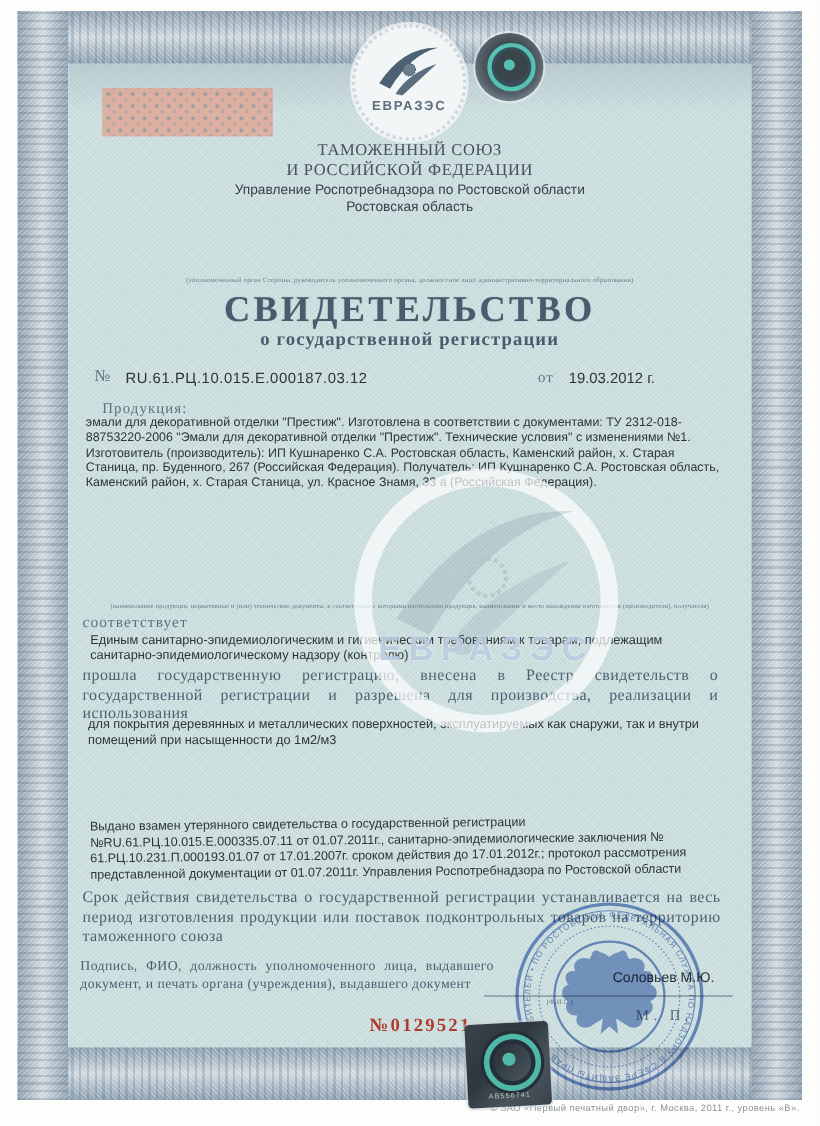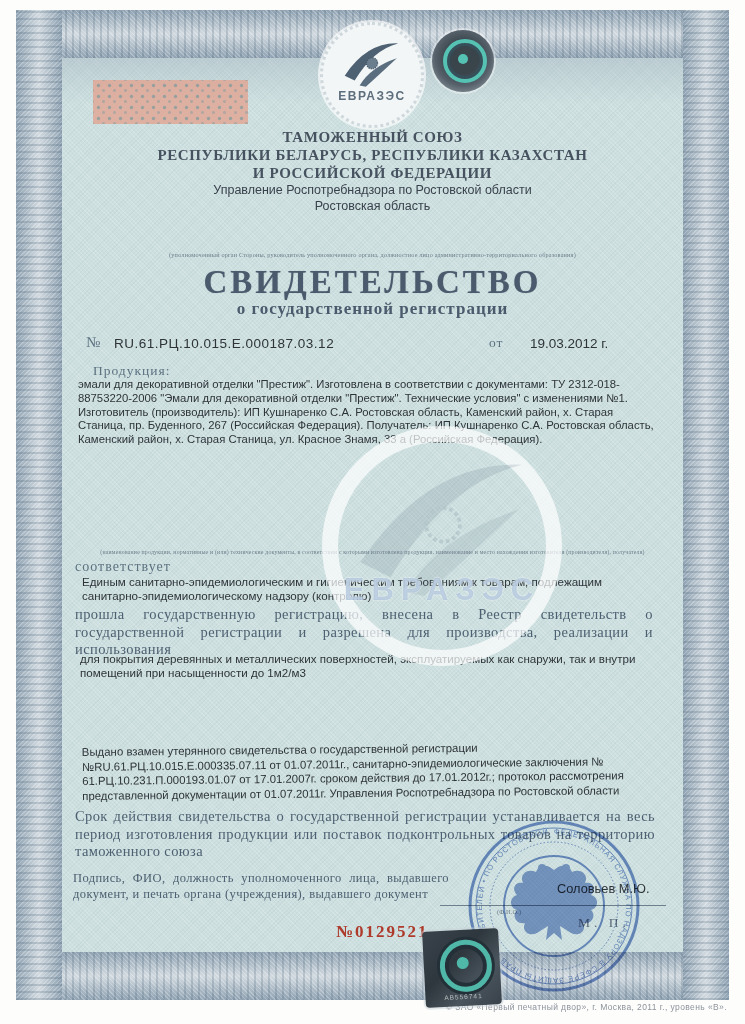--- a/index.html
+++ b/index.html
@@ -44,21 +44,21 @@
      letter-spacing:1.5px;color:#5d6e7d;margin-top:2px;}
   .holo-top{position:absolute;left:432px;top:30px;width:62px;height:62px;border-radius:50%;z-index:6;
      background:radial-gradient(circle at 50% 45%, #39444b 0 34%, #55606a 60%, #8a949b 85%, #aab3ba 100%);
      box-shadow:0 0 0 2px rgba(255,255,255,.4);}
   .holo-ring{position:absolute;left:11px;top:9px;width:36px;height:36px;border-radius:50%;
      border:4px solid #56c2b4;box-shadow:inset 0 0 0 3px #35505a;}
   .holo-ring::after{content:"";position:absolute;left:11px;top:11px;width:10px;height:10px;
      border-radius:50%;background:#56c2b4;}
   
   .abs{position:absolute;}
-  .h-serif{font-weight:bold;font-size:15px;line-height:18px;color:#46525f;letter-spacing:.6px;}
+  .h-serif{font-weight:normal;font-size:15px;line-height:18px;color:#46525f;letter-spacing:.6px;}
   .h-sans{font-family:"Liberation Sans",sans-serif;font-size:12.5px;line-height:16px;color:#39424c;}
   .tiny-note{font-size:6.2px;color:#6e7d8b;letter-spacing:.2px;}
   .doc-title{font-weight:bold;font-size:33px;letter-spacing:3px;color:#4b5b6d;text-shadow:0 0 1px rgba(75,91,109,.4);}
   .doc-subtitle{font-weight:bold;font-size:17px;letter-spacing:1px;color:#4b5b6d;}
   .form-label{font-size:13.5px;color:#5c7280;letter-spacing:1px;}
   .form-par{font-size:14.5px;line-height:17.5px;color:#4d6071;text-align:justify;letter-spacing:.4px;}
   .typed{font-family:"Liberation Sans",sans-serif;font-size:11.3px;line-height:13.8px;color:#2e343a;}
   .center{text-align:center;left:70px;right:70px;}
   
   .watermark{position:absolute;left:246px;top:428px;width:268px;height:124px;z-index:1;}
@@ -105,35 +105,34 @@
       <svg class="wm-bird" viewBox="0 0 100 80">
         <path d="M6 62 Q 42 8 92 10 Q 52 20 22 70 Z" fill="rgba(90,110,128,.8)"></path>
         <path d="M30 78 Q 48 48 90 34 Q 60 62 40 80 Z" fill="rgba(90,110,128,.6)"></path>
         <circle cx="50" cy="42" r="9" fill="none" stroke="rgba(90,110,128,.8)" stroke-width="2" stroke-dasharray="2 1.5"></circle>
       </svg>
       <div class="wm-text">ЕВРАЗЭС</div>
     </div>
 
     <div class="abs center" style="top:70px;">
       <div class="h-serif">ТАМОЖЕННЫЙ СОЮЗ</div>
-      <div class="h-serif">РЕСПУБЛИКИ БЕЛАРУСЬ, РЕСПУБЛИКИ КАЗАХСТАН</div>
       <div class="h-serif">И РОССИЙСКОЙ ФЕДЕРАЦИИ</div>
       <div class="h-sans" style="margin-top:0;">Управление Роспотребнадзора по Ростовской области</div>
       <div class="h-sans">Ростовская область</div>
     </div>
 
     <div class="abs center tiny-note" style="top:193px;">(уполномоченный орган Стороны, руководитель уполномоченного органа, должностное лицо административно-территориального образования)</div>
 
     <div class="abs center doc-title" style="top:206px;">СВИДЕТЕЛЬСТВО</div>
     <div class="abs center doc-subtitle" style="top:241px;">о государственной регистрации</div>
 
     <div class="abs form-label" style="left:24px;top:276px;font-size:15px;">№</div>
     <div class="abs typed" style="left:52px;top:279px;font-size:13.5px;letter-spacing:.5px;">RU.61.РЦ.10.015.Е.000187.03.12</div>
     <div class="abs form-label" style="left:427px;top:277px;">от</div>
-    <div class="abs typed" style="left:468px;top:279px;font-size:13.5px;">19.03.2012 г.</div>
+    <div class="abs typed" style="left:455px;top:279px;font-size:13.5px;">19.03.2012 г.</div>
 
     <div class="abs form-label" style="left:13px;top:305px;margin-left:18px;">Продукция:</div>
     <div class="abs typed" style="left:16px;top:320px;width:586px;">эмали для декоративной отделки "Престиж". Изготовлена в соответствии с документами: ТУ 2312-018-88753220-2006 "Эмали для декоративной отделки "Престиж". Технические условия" с изменениями №1. Изготовитель (производитель): ИП Кушнаренко С.А. Ростовская область, Каменский район, х. Старая Станица, пр. Буденного, 267 (Российская Федерация).  Получатель: ИП Кушнаренко С.А. Ростовская область, Каменский район, х. Старая Станица, ул. Красное Знамя, 33 а (Российская Федерация).</div>
     <div class="abs center tiny-note" style="top:491px;font-size:5.8px;left:4px;right:4px;">(наименование продукции, нормативные и (или) технические документы, в соответствии с которыми изготовлена продукция, наименование и место нахождения изготовителя (производителя), получателя)</div>
 
     <div class="abs form-label" style="left:13px;top:501px;font-size:14px;">соответствует</div>
     <div class="abs typed" style="left:20px;top:517px;width:560px;font-size:11.6px;">Единым санитарно-эпидемиологическим и гигиеническим требованиям к товарам, подлежащим санитарно-эпидемиологическому надзору (контролю)</div>
 
     <div class="abs form-par" style="left:13px;top:548px;width:578px;">прошла государственную регистрацию, внесена в Реестр свидетельств о государственной регистрации и разрешена для производства, реализации и использования</div>
     <div class="abs typed" style="left:18px;top:594px;width:572px;font-size:11.6px;">для покрытия деревянных и металлических поверхностей, эксплуатируемых как снаружи, так и внутри помещений при насыщенности до 1м2/м3</div>

